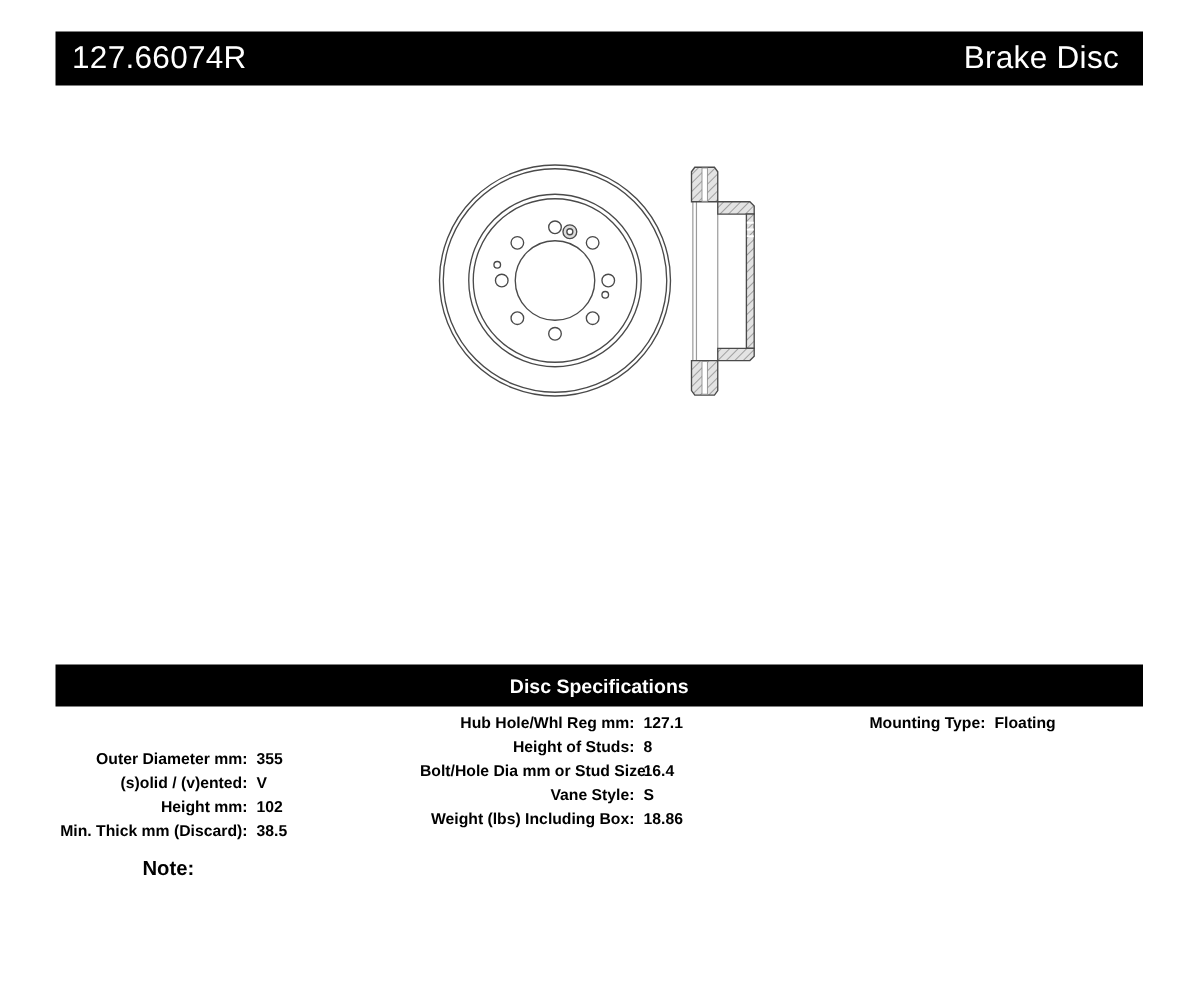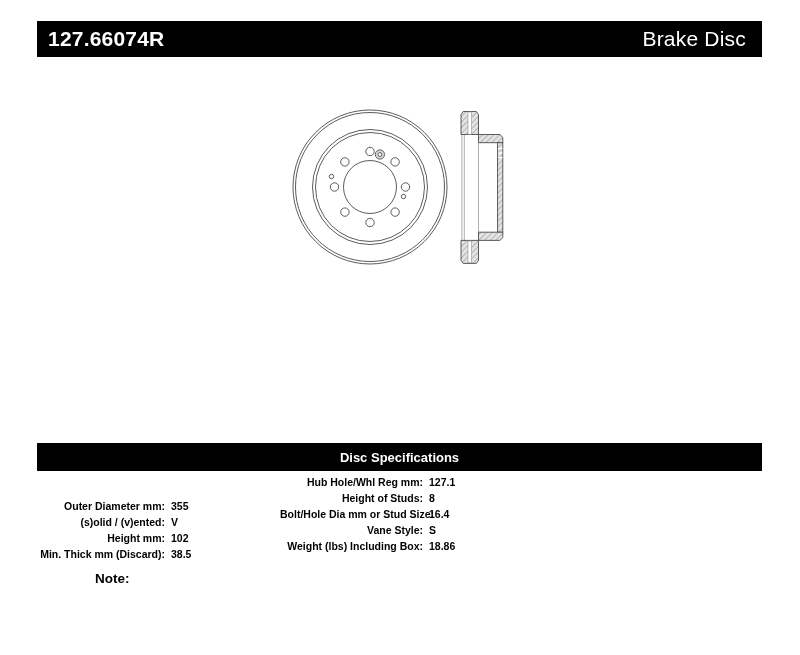--- a/index.html
+++ b/index.html
@@ -4,21 +4,21 @@
 <style>
   html, body { margin: 0; padding: 0; background: #ffffff; }
   body { width: 800px; height: 655px; overflow: hidden;
          font-family: "Liberation Sans", "DejaVu Sans", sans-serif; color: #000; }
   .page { position: relative; width: 800px; height: 655px; background: #fff; }
 
   
   .header-bar { position: absolute; left: 37px; top: 21px; width: 725px; height: 36px;
                 background: #000; color: #fff; display: flex; align-items: center;
                 justify-content: space-between; padding: 0 16px 0 11px; box-sizing: border-box; }
-  .header-bar .part-no   { font-size: 21px; font-weight: bold; letter-spacing: 0.2px; }
+  .header-bar .part-no   { font-size: 21px; font-weight: normal; letter-spacing: 0.2px; }
   .header-bar .prod-type { font-size: 21px; font-weight: normal; letter-spacing: 0.2px; }
 
   
   .drawing { position: absolute; left: 283px; top: 96px; width: 234px; height: 190px; }
 
   
   .spec-bar { position: absolute; left: 37px; top: 443px; width: 725px; height: 28px;
               background: #000; color: #fff; display: flex; align-items: center;
               justify-content: center; }
   .spec-bar .spec-title { font-size: 13px; font-weight: bold; }
@@ -140,16 +140,22 @@
     <div class="spec-row">
       <span class="spec-label">Vane Style:</span>
       <span class="spec-value">S</span>
     </div>
     <div class="spec-row">
       <span class="spec-label">Weight (lbs) Including Box:</span>
       <span class="spec-value">18.86</span>
     </div>
   </div>
 
+  <div class="spec-col col-right">
+    <div class="spec-row">
+      <span class="spec-label">Mounting Type:</span>
+      <span class="spec-value">Floating</span>
+    </div>
+  </div>
 
   <div class="note">Note:</div>
 
 </div>
 
 </body></html>

